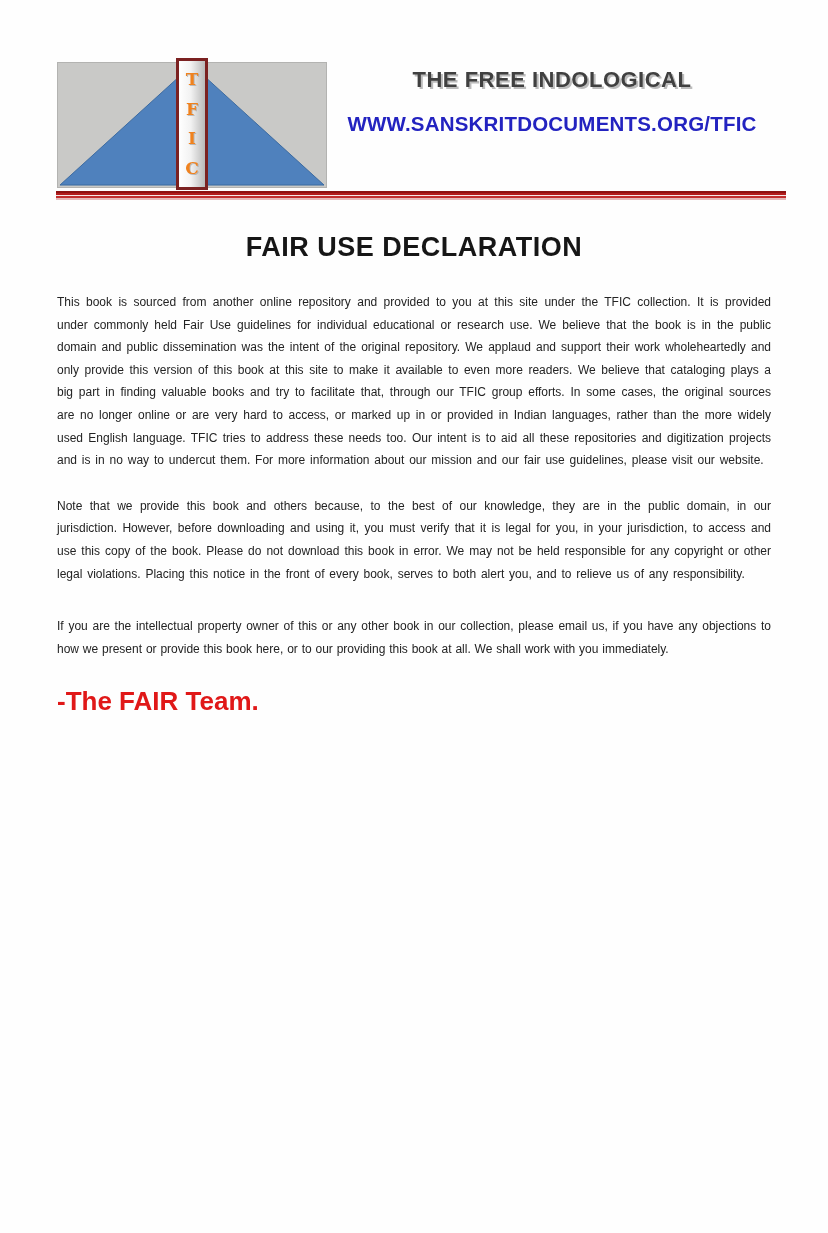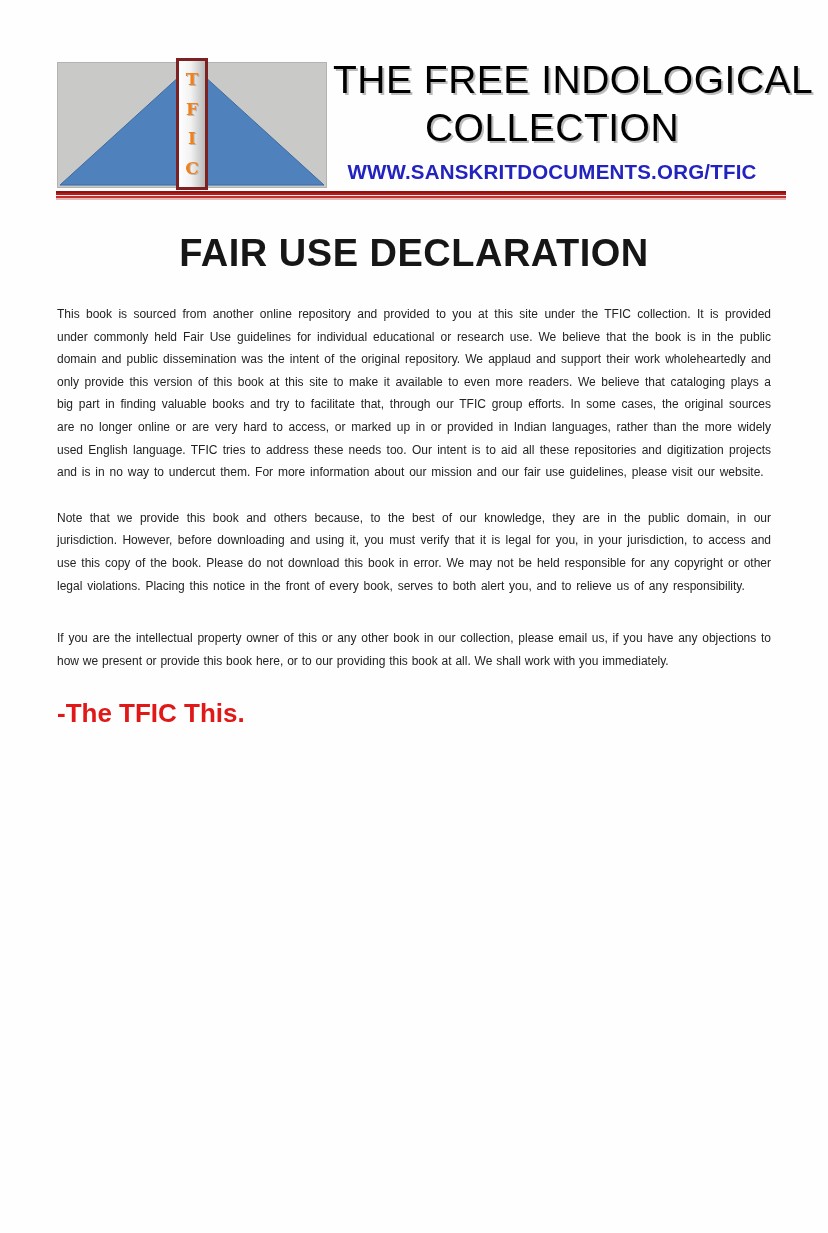--- a/index.html
+++ b/index.html
@@ -41,23 +41,23 @@
     color:#f0821e;
     text-shadow:1px 1px 0 rgba(150,150,150,.55);
     line-height:1;
   }
   .title-block{
     width:438px;
     text-align:center;
     margin-top:-6px;
   }
   .title-line{
-    font-size:39px;
-    font-weight:normal;
-    color:#000000;
+    font-size:22px;
+    font-weight:bold;
+    color:#404040;
     letter-spacing:.5px;
     line-height:48px;
     text-shadow:2px 2px 0 rgba(165,165,165,.75);
     white-space:nowrap;
   }
   .url-line{
     margin-top:8px;
     font-size:20.5px;
     font-weight:bold;
     color:#2323c0;
@@ -75,21 +75,21 @@
       #e6baba 82%,#e6baba 100%);
   }
   
   .content{
     position:absolute;top:232px;left:57px;width:714px;
     color:#212121;
   }
   h1.doc-heading{
     margin:0 0 28px 0;
     text-align:center;
-    font-size:38px;
+    font-size:27px;
     font-weight:bold;
     color:#161616;
     letter-spacing:.5px;
   }
   p.body-par{
     margin:0 0 23px 0;
     font-size:12px;
     line-height:22.6px;
     text-align:justify;
     color:#232323;
@@ -121,33 +121,32 @@
       <div class="logo-column">
         <span>T</span>
         <span>F</span>
         <span>I</span>
         <span>C</span>
       </div>
     </div>
 
     <div class="title-block">
       <div class="title-line">THE FREE INDOLOGICAL</div>
-      <div class="title-line">COLLECTION</div>
       <div class="url-line">WWW.SANSKRITDOCUMENTS.ORG/TFIC</div>
     </div>
 
   </div>
 
   <div class="divider"></div>
 
   <div class="content">
     <h1 class="doc-heading">FAIR USE DECLARATION</h1>
 
     <p class="body-par">This book is sourced from another online repository and provided to you at this site under the TFIC collection. It is provided under commonly held Fair Use guidelines for individual educational or research use. We believe that the book is in the public domain and public dissemination was the intent of the original repository. We applaud and support their work wholeheartedly and only provide this version of this book at this site to make it available to even more readers. We believe that cataloging plays a big part in finding valuable books and try to facilitate that, through our TFIC group efforts. In some cases, the original sources are no longer online or are very hard to access, or marked up in or provided in Indian languages, rather than the more widely used English language. TFIC tries to address these needs too. Our intent is to aid all these repositories and digitization projects and is in no way to undercut them. For more information about our mission and our fair use guidelines, please visit our website.</p>
 
     <p class="body-par">Note that we provide this book and others because, to the best of our knowledge, they are in the public domain, in our jurisdiction. However, before downloading and using it, you must verify that it is legal for you, in your jurisdiction, to access and use this copy of the book. Please do not download this book in error. We may not be held responsible for any copyright or other legal violations. Placing this notice in the front of every book, serves to both alert you, and to relieve us of any responsibility.</p>
 
     <p class="body-par bold">If you are the intellectual property owner of this or any other book in our collection, please email us, if you have any objections to how we present or provide this book here, or to our providing this book at all. We shall work with you immediately.</p>
 
-    <div class="signature">-The TFIC This.</div>
+    <div class="signature">-The FAIR Team.</div>
   </div>
 
 </div>
 
 </body></html>

